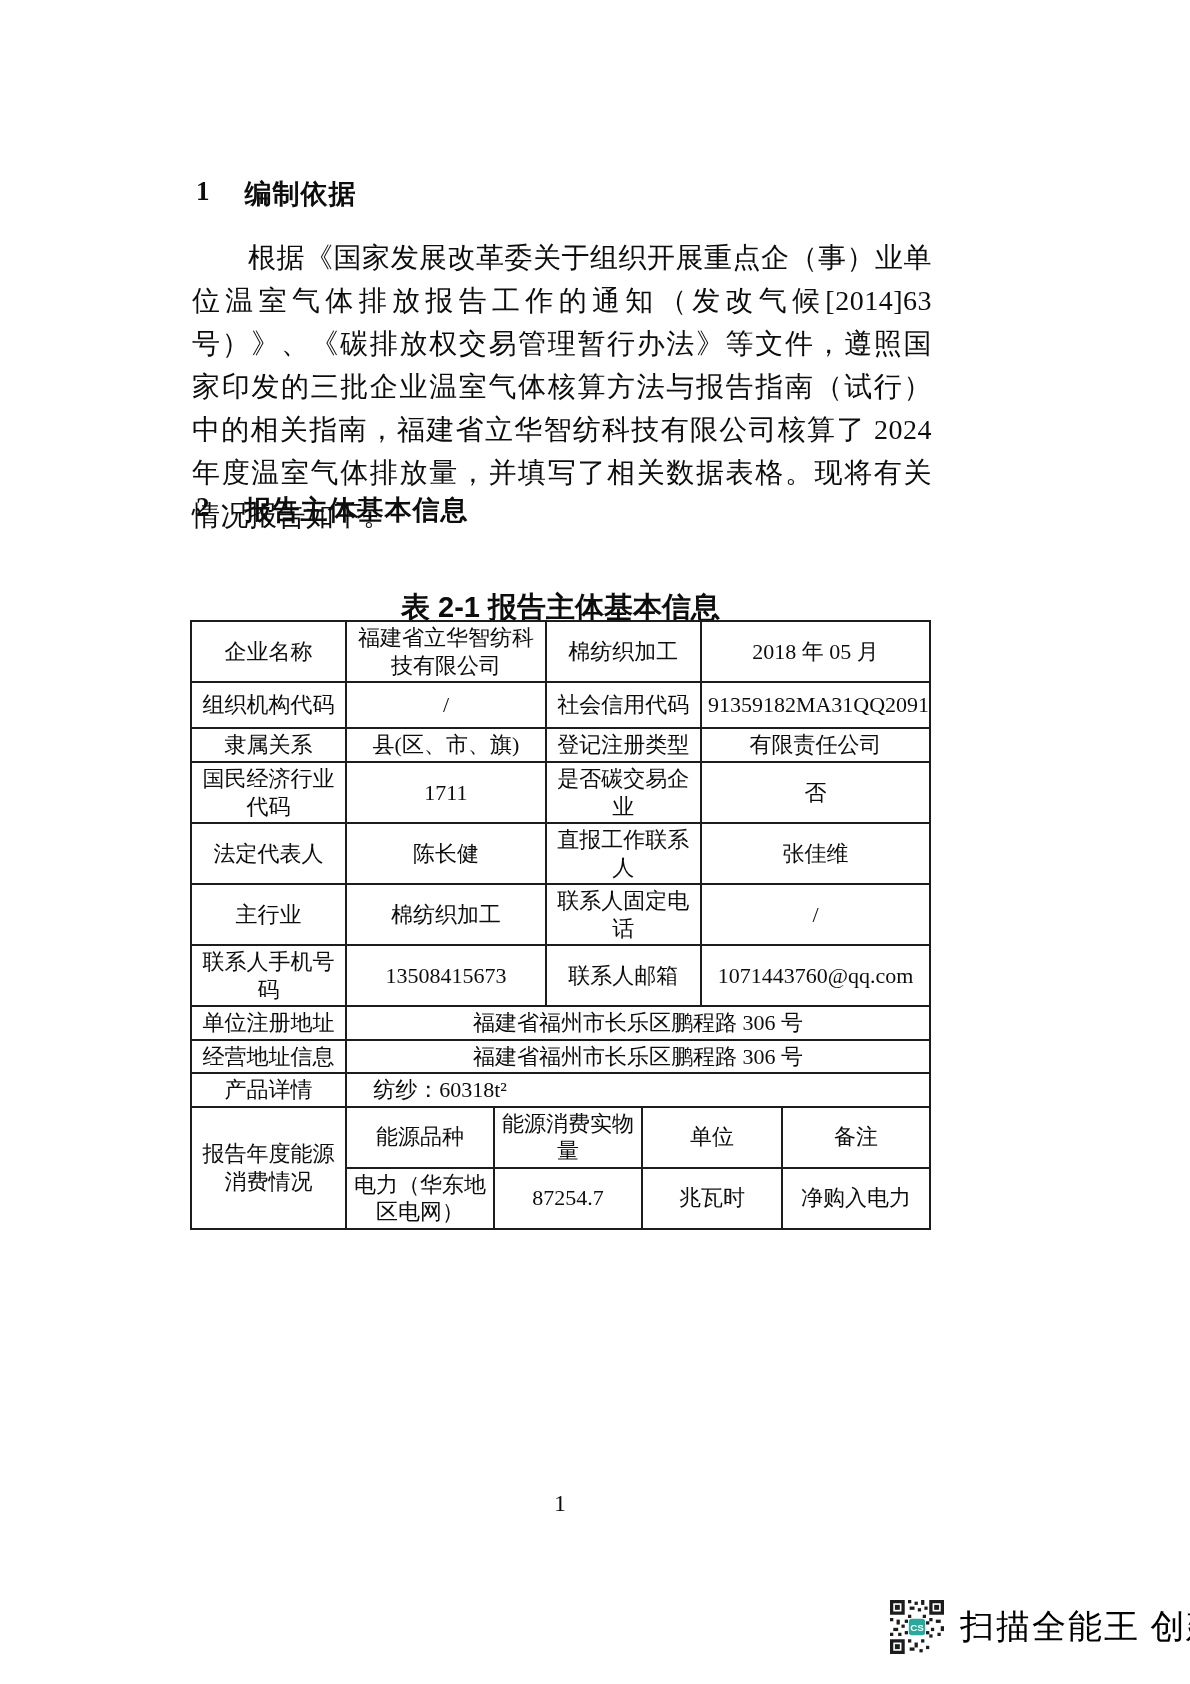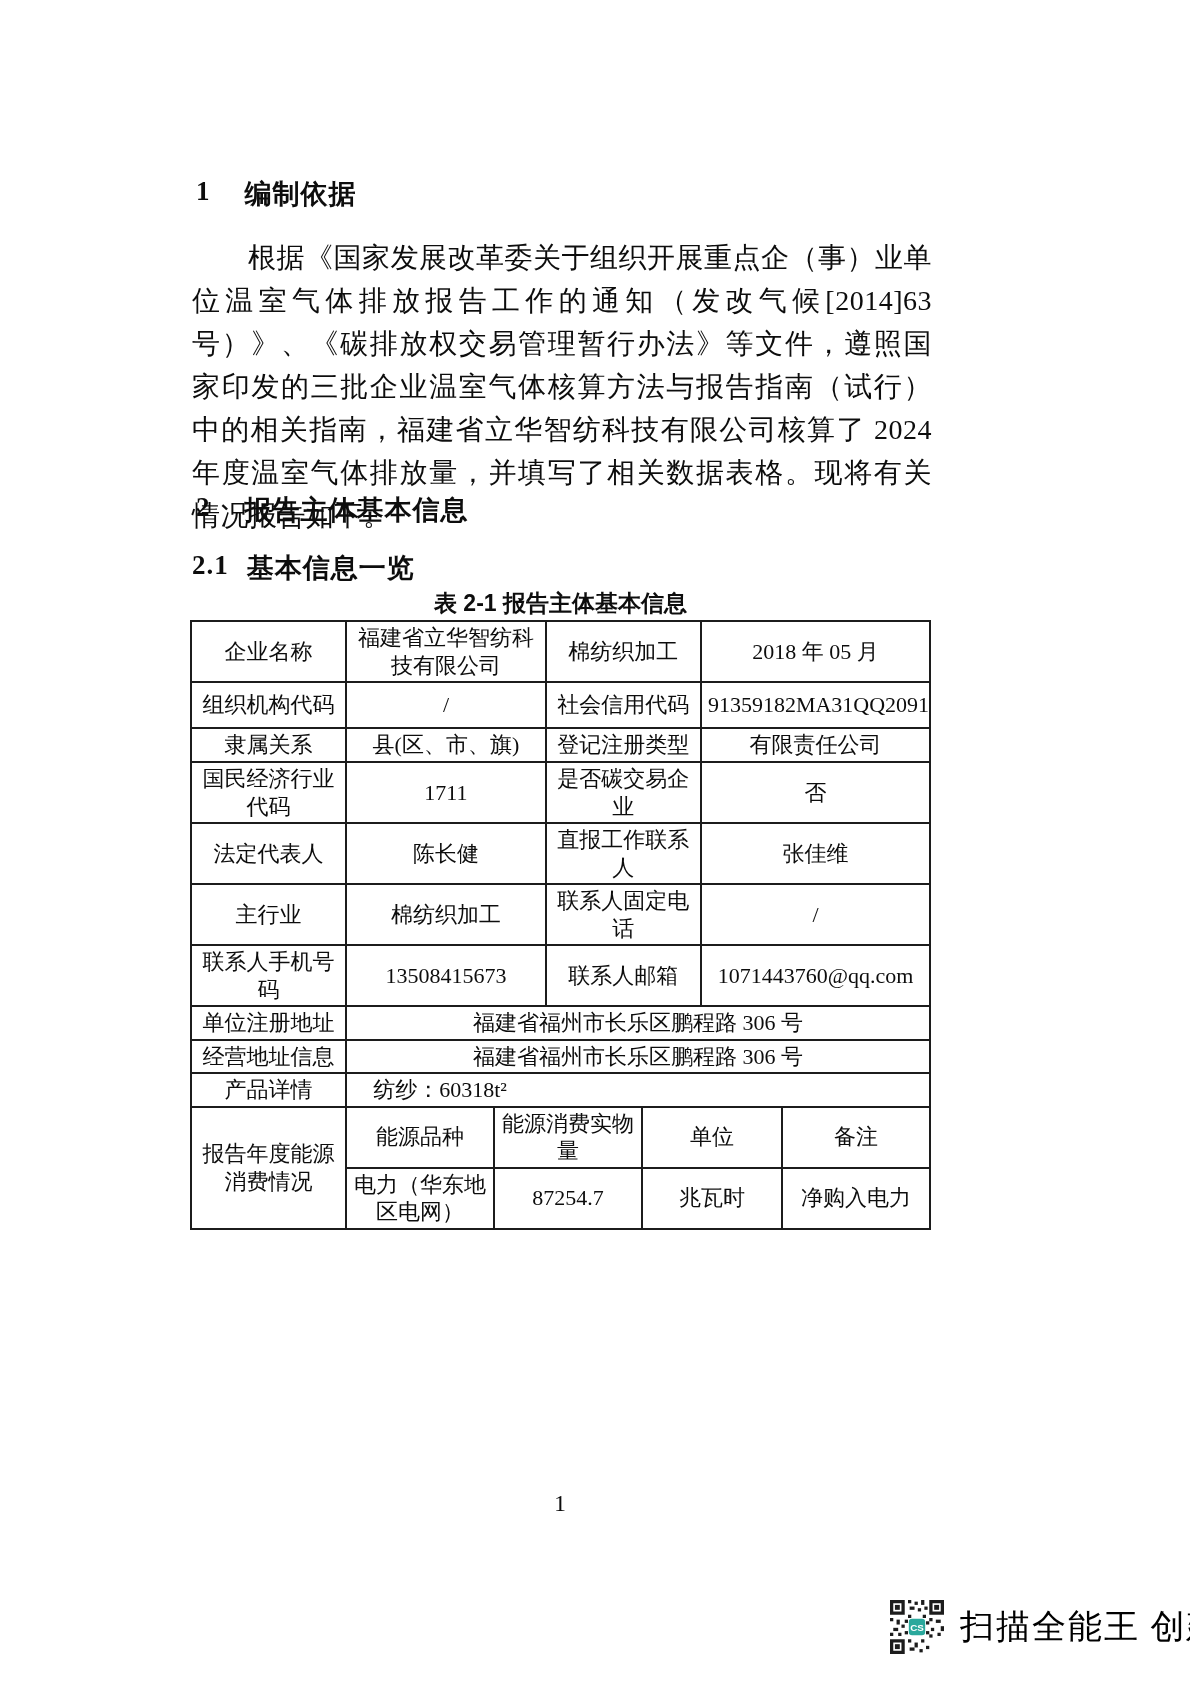--- a/index.html
+++ b/index.html
@@ -36,21 +36,21 @@
     text-align:justify;
     text-indent:2em;
     color:#0d0d0d;
     letter-spacing:0.5px;
   }
   .tbl-caption {
     position:absolute;
     left:190px; top:588px;
     width:741px;
     text-align:center;
-    font-size:23px;
+    font-size:29px;
     font-weight:bold;
     font-family:"Liberation Sans", sans-serif;
     color:#0d0d0d;
   }
   .tbl-zone { position:absolute; left:190px; top:620px; width:741px; }
   table {
     width:741px;
     border-collapse:collapse;
     table-layout:fixed;
     font-size:22px;
@@ -107,24 +107,20 @@
     <span>编制依据</span>
   </div>
 
   <p class="para">根据《国家发展改革委关于组织开展重点企（事）业单位温室气体排放报告工作的通知（发改气候[2014]63 号）》、《碳排放权交易管理暂行办法》等文件，遵照国家印发的三批企业温室气体核算方法与报告指南（试行）中的相关指南，福建省立华智纺科技有限公司核算了 2024 年度温室气体排放量，并填写了相关数据表格。现将有关情况报告如下。</p>
 
   <div class="h-main" id="sec2">
     <span class="h-num">2</span>
     <span>报告主体基本信息</span>
   </div>
 
-  <div class="h-main" id="sec21">
-    <span class="h-num-sub">2.1</span>
-    <span>基本信息一览</span>
-  </div>
 
   <div class="tbl-caption">表 2-1 报告主体基本信息</div>
 
   <div class="tbl-zone">
     <table id="tbl-main">
       <colgroup>
           <col style="width:21%">
           <col style="width:27%">
           <col style="width:21%">
           <col style="width:31%">

